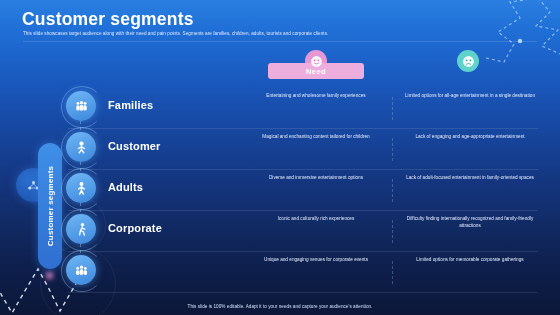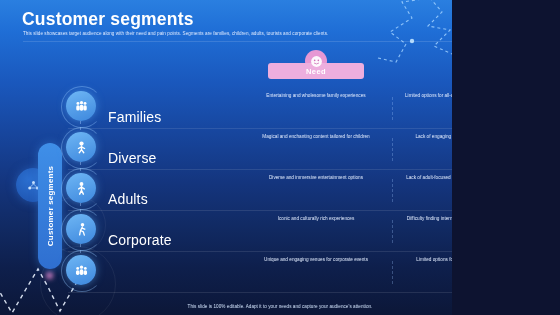--- a/index.html
+++ b/index.html
@@ -2,21 +2,21 @@
 <html><head>
 <meta charset="utf-8">
 <style>
   html,body{margin:0;padding:0;}
   body{
     width:560px;height:315px;overflow:hidden;
     font-family:"Liberation Sans",sans-serif;
     background:#0d1330;
   }
   .slide{
-    position:relative;width:452px;height:315px;overflow:hidden;
+    position:relative;width:560px;height:315px;overflow:hidden;
     background:linear-gradient(180deg,
         #2a7fe0 0%,
         #1f6ed6 10%,
         #1a58bd 26%,
         #17469e 42%,
         #14357e 58%,
         #112a63 72%,
         #0e1f4c 85%,
         #0c1738 100%);
   }
@@ -86,22 +86,22 @@
   .node-ring{
     position:absolute;left:61px;top:-2px;width:40px;height:40px;
     border-radius:50%;border:1px solid rgba(150,200,255,.40);
     border-right-color:transparent;
   }
   .connector{
     position:absolute;left:80px;top:33px;width:0;height:9px;
     border-left:1px dashed rgba(160,200,255,.45);
   }
   .seg-label{
-    position:absolute;left:108px;top:21px;
-    font-size:14px;font-weight:400;color:#ffffff;letter-spacing:.15px;
+    position:absolute;left:108px;top:11px;
+    font-size:11px;font-weight:700;color:#ffffff;letter-spacing:.15px;
   }
   .cell{
     position:absolute;top:4px;
     font-size:4.7px;line-height:1.55;color:#e3edff;text-align:center;
   }
   .cell-need{left:248px;width:136px;}
   .cell-pain{left:400px;width:140px;}
   .col-div{
     position:absolute;left:392px;top:9px;width:0;height:23px;
     border-left:1px dashed rgba(160,200,255,.30);
@@ -210,21 +210,21 @@
 
     <div class="row">
       <div class="node-ring"></div>
       <div class="node">
         <svg width="17" height="17" viewBox="0 0 24 24">
           <circle cx="12" cy="6.4" r="3" fill="#fff"></circle>
           <path d="M12 9.6 L12 15 M12 11 L7.6 13.4 M12 11 L16.4 13.4 M12 15 L8.8 19.4 M12 15 L15.2 19.4" stroke="#fff" stroke-width="1.9" stroke-linecap="round" fill="none"></path>
         </svg>
       </div>
       <div class="connector"></div>
-      <div class="seg-label">Diverse</div>
+      <div class="seg-label">Customer</div>
       <div class="cell cell-need">Magical and enchanting content tailored for children</div>
       <div class="col-div"></div>
       <div class="cell cell-pain">Lack of engaging and age-appropriate entertainment</div>
       <div class="row-rule"></div>
     </div>
 
     <div class="row">
       <div class="node-ring"></div>
       <div class="node">
         <svg width="17" height="17" viewBox="0 0 24 24">

